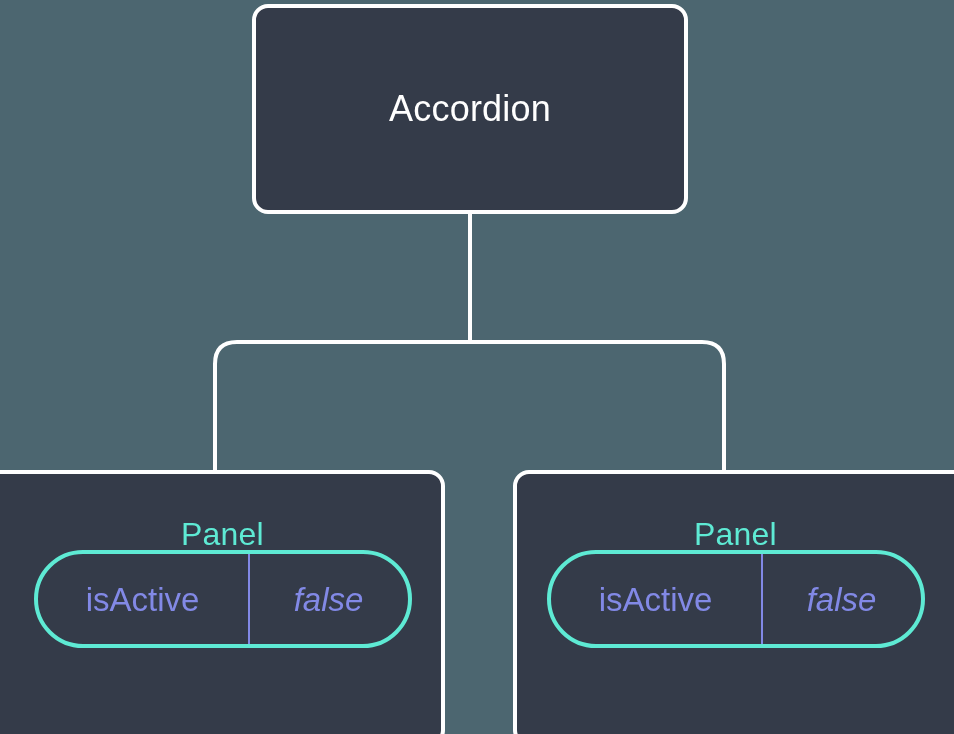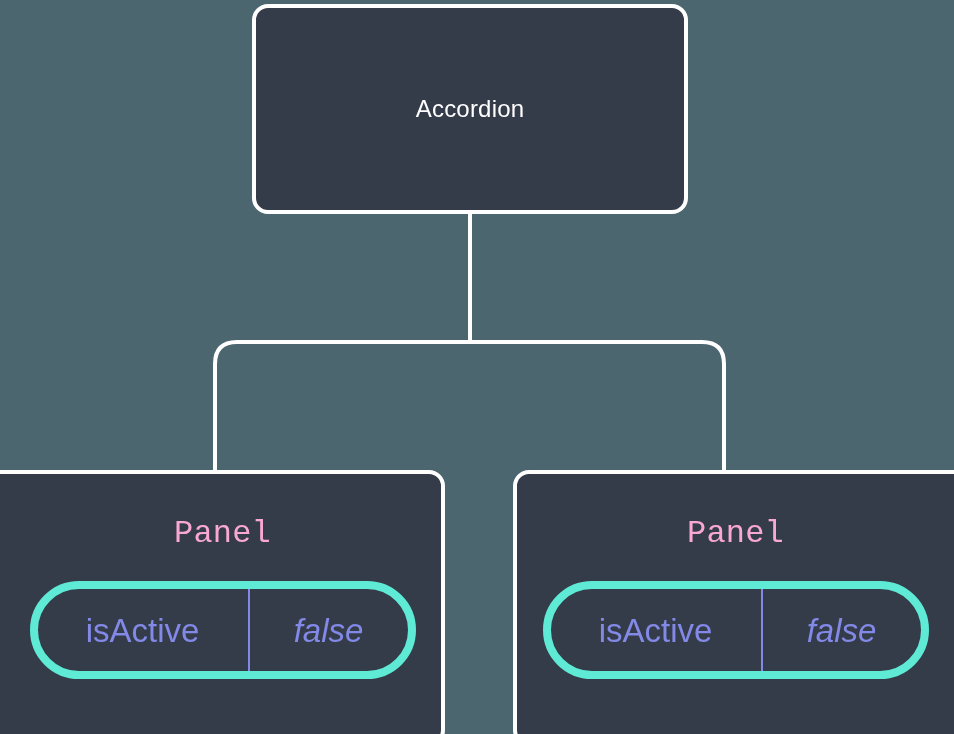--- a/index.html
+++ b/index.html
@@ -45,21 +45,21 @@
   
   #node-accordion {
     left: 252px;
     top: 4px;
     width: 436px;
     height: 210px;
     justify-content: center;
   }
   .node-title-root {
     color: #ffffff;
-    font-size: 24px;
+    font-size: 36px;
     line-height: 1;
     letter-spacing: 0.2px;
     white-space: nowrap;
   }
 
   
   .panel-node {
     top: 470px;
     height: 276px;
     padding-top: 44px;
@@ -76,34 +76,32 @@
   .panel-inner {
     width: 445px;
     display: flex;
     flex-direction: column;
     align-items: center;
   }
   #node-panel-0 .panel-inner { margin-left: 18px; }
   #node-panel-1 .panel-inner { margin-right: 14px; }
 
   .node-title {
-    color: #f9a8d4;
+    color: #5eead4;
     font-size: 32px;
     line-height: 1;
     letter-spacing: 0.2px;
     white-space: nowrap;
-    font-family: Liberation Mono, monospace;
   }
 
   
   .state-pill {
-    margin-top: 31px;
     box-sizing: border-box;
     height: 98px;
-    border: 8px solid #5eead4;
+    border: 4px solid #5eead4;
     border-radius: 49px;
     display: flex;
     align-items: stretch;
     overflow: hidden;
   }
   .state-key,
   .state-val {
     display: flex;
     align-items: center;
     justify-content: center;

